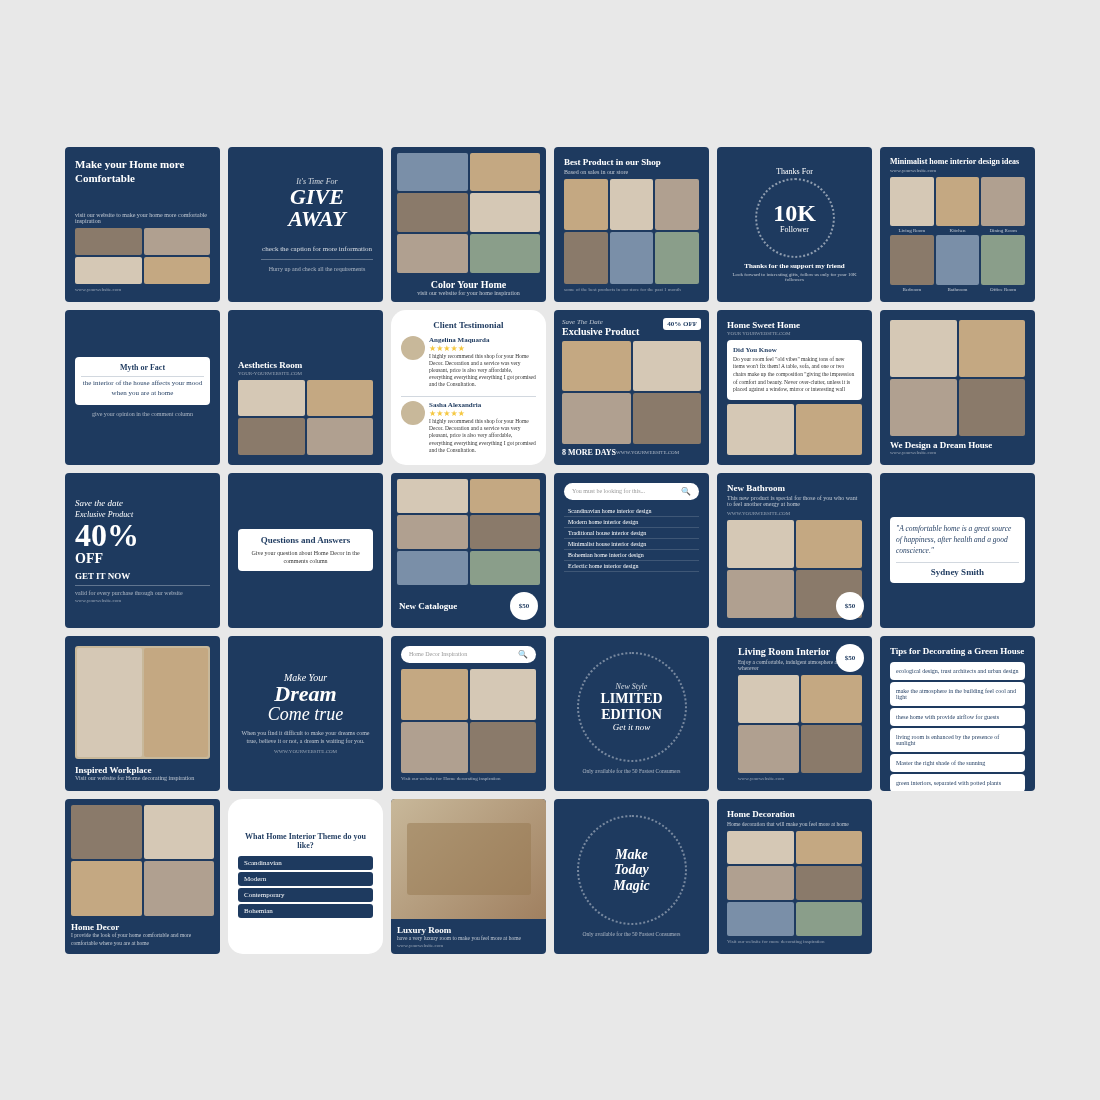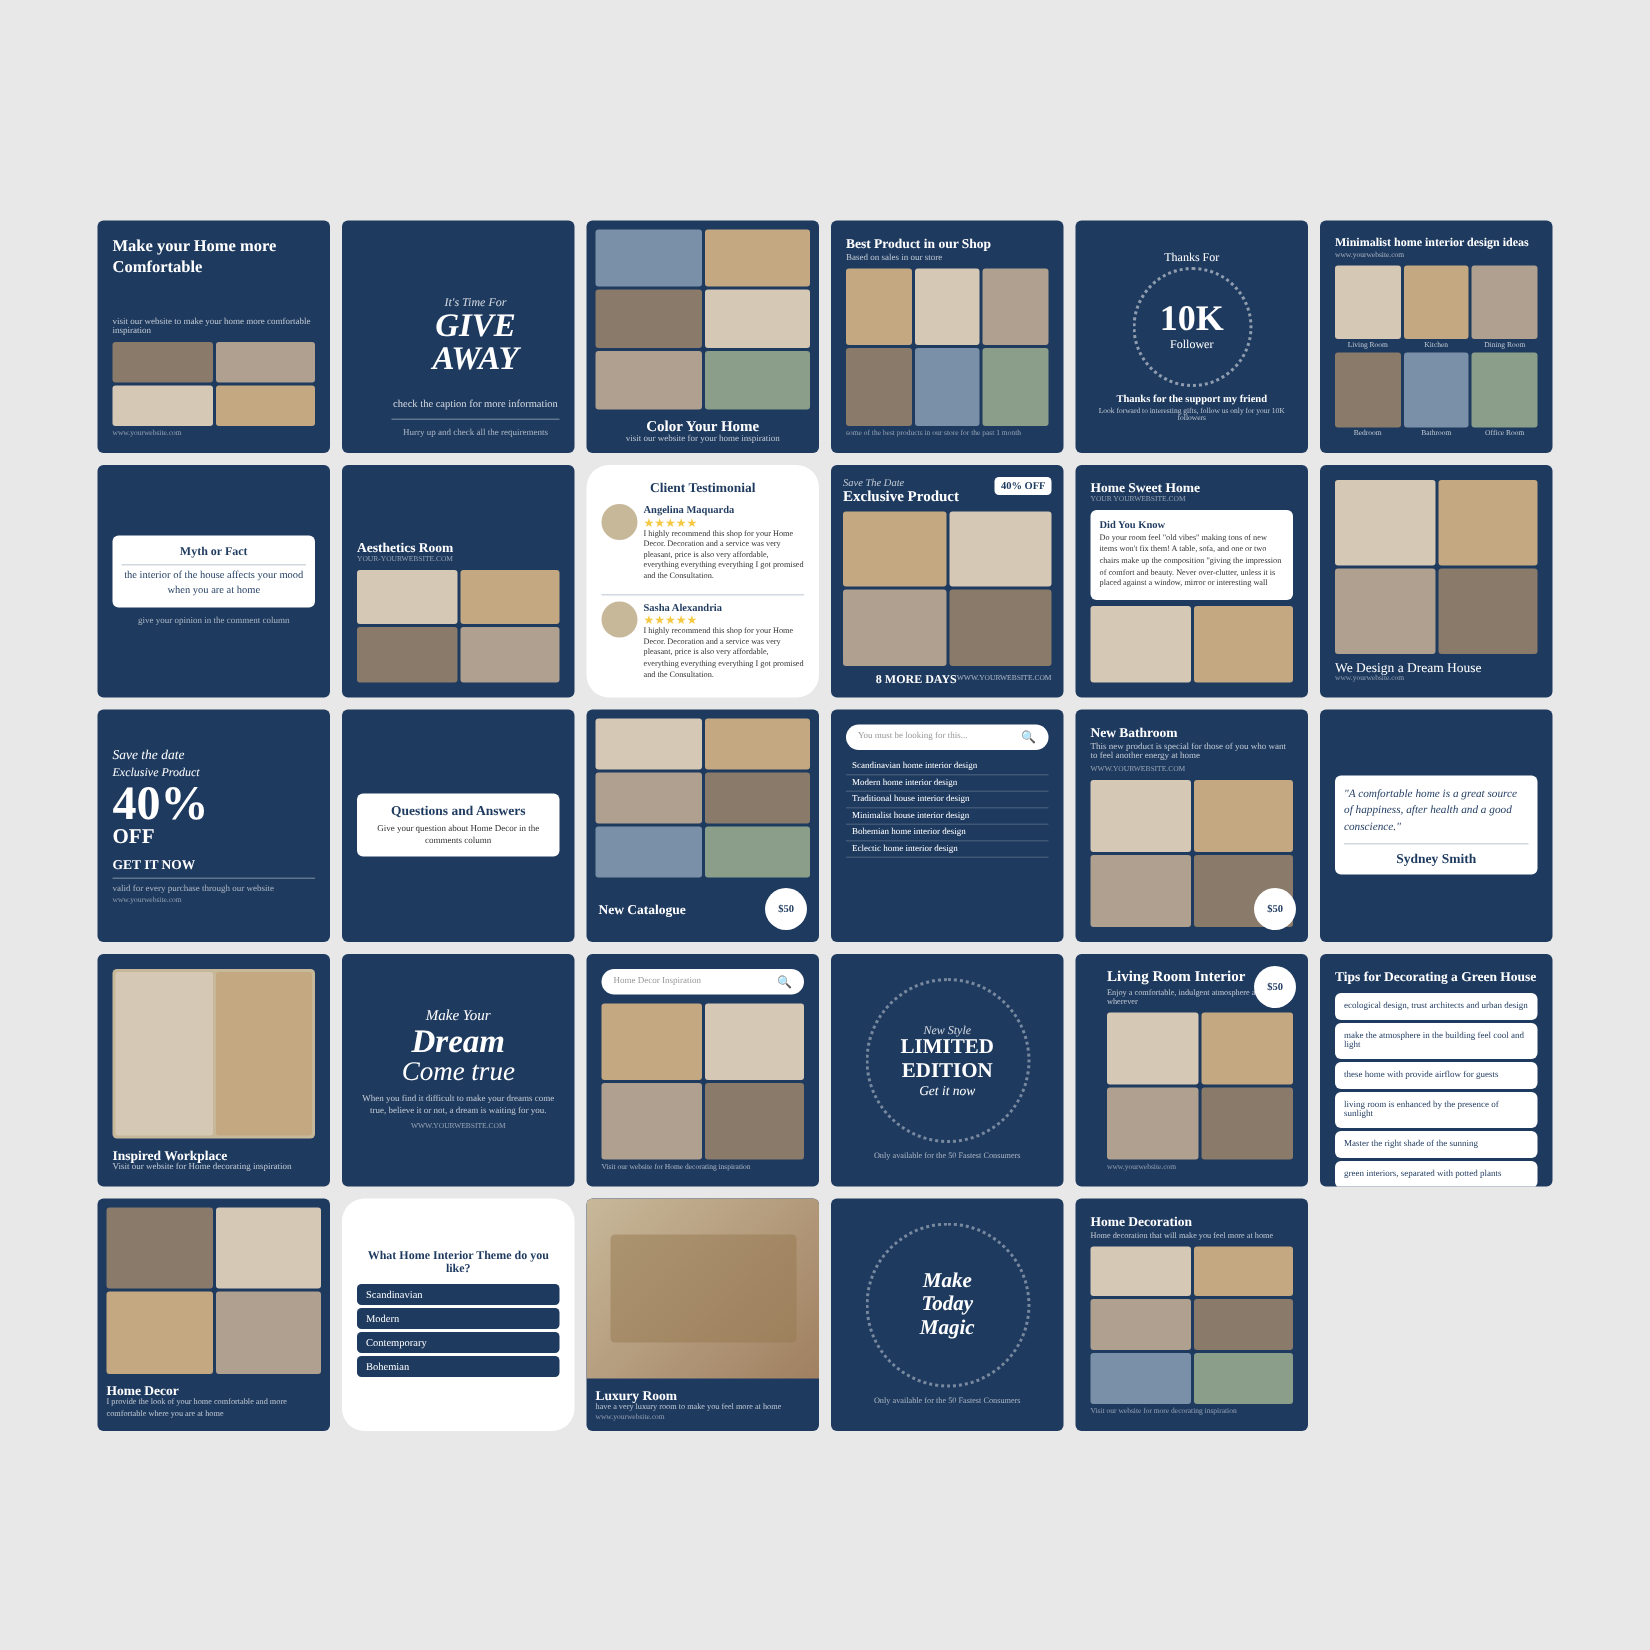--- a/index.html
+++ b/index.html
@@ -111,21 +111,21 @@
     <div style="font-size:6px;opacity:0.7;margin-bottom:4px;">visit our website to make your home more comfortable inspiration</div>
     <div style="flex:1;display:grid;grid-template-columns:1fr 1fr;grid-template-rows:1fr 1fr;gap:2px;">
       <div class="img-cell dark"></div>
       <div class="img-cell med"></div>
       <div class="img-cell light"></div>
       <div class="img-cell warm"></div>
     </div>
     <div style="font-size:5px;opacity:0.5;margin-top:3px;">www.yourwebsite.com</div>
   </div>
 
-  <div class="card card-dark flex-col card-padding" style="justify-content:flex-end;padding-left:33px;">
+  <div class="card card-dark flex-col card-padding" style="justify-content:center;padding-left:33px;">
     <div style="font-size:8px;font-style:italic;opacity:0.8;text-align:center;">It's Time For</div>
     <div style="font-size:22px;font-weight:bold;font-style:italic;text-align:center;line-height:1;">GIVE AWAY</div>
     <div style="font-size:7px;text-align:center;margin-top:15px;opacity:0.8;">check the caption for more information</div>
     <div style="height:1px;background:rgba(255,255,255,0.3);margin:6px 0;"></div>
     <div style="font-size:6px;text-align:center;opacity:0.6;">Hurry up and check all the requirements</div>
   </div>
 
   <div class="card card-dark flex-col">
     <div style="flex:1;display:grid;grid-template-columns:1fr 1fr;grid-template-rows:1fr 1fr 1fr;gap:2px;padding:6px 6px 0;">
       <div class="img-cell blue"></div>
@@ -244,21 +244,21 @@
       <div style="font-size:7px;font-style:italic;opacity:0.7;">Save The Date</div>
       <div style="font-size:10px;font-weight:bold;">Exclusive Product</div>
       <div style="position:absolute;top:8px;right:8px;background:white;color:#1e3a5f;border-radius:3px;padding:2px 4px;font-size:7px;font-weight:bold;">40% OFF</div>
     </div>
     <div style="flex:1;display:grid;grid-template-columns:1fr 1fr;grid-template-rows:1fr 1fr;gap:2px;padding:4px 8px;">
       <div class="img-cell warm"></div>
       <div class="img-cell light"></div>
       <div class="img-cell med"></div>
       <div class="img-cell dark"></div>
     </div>
-    <div style="padding:0 8px 8px;display:flex;justify-content:flex-end;align-items:center;">
+    <div style="padding:0 8px 8px;display:flex;justify-content:flex-start;align-items:center;">
       <div style="font-size:8px;font-weight:bold;">8 MORE DAYS</div>
       <div style="font-size:5px;opacity:0.6;">WWW.YOURWEBSITE.COM</div>
     </div>
   </div>
 
   <div class="card card-dark flex-col card-padding">
     <div style="font-size:9px;font-weight:bold;margin-bottom:1px;">Home Sweet Home</div>
     <div style="font-size:5px;opacity:0.5;margin-bottom:4px;">YOUR YOURWEBSITE.COM</div>
     <div class="white-box" style="margin-bottom:4px;">
       <div style="font-size:7px;font-weight:bold;color:#1e3a5f;margin-bottom:2px;">Did You Know</div>
@@ -271,21 +271,21 @@
   </div>
 
   <div class="card card-dark flex-col card-padding">
     <div style="flex:1;display:grid;grid-template-columns:1fr 1fr;grid-template-rows:1fr 1fr;gap:2px;">
       <div class="img-cell light"></div>
       <div class="img-cell warm"></div>
       <div class="img-cell med"></div>
       <div class="img-cell dark"></div>
     </div>
     <div style="margin-top:4px;">
-      <div style="font-size:9px;font-weight:normal;">We Design a Dream House</div>
+      <div style="font-size:9px;font-weight:bold;">We Design a Dream House</div>
       <div style="font-size:5px;opacity:0.5;">www.yourwebsite.com</div>
     </div>
   </div>
 
   <div class="card card-dark flex-col card-padding" style="justify-content:center;">
     <div style="font-style:italic;font-size:9px;margin-bottom:2px;">Save the date</div>
     <div style="font-size:8px;font-style:italic;">Exclusive Product</div>
     <div style="font-size:32px;font-weight:bold;line-height:1;">40%</div>
     <div style="font-size:14px;font-weight:bold;">OFF</div>
     <div style="font-size:9px;font-weight:bold;margin-top:4px;">GET IT NOW</div>

